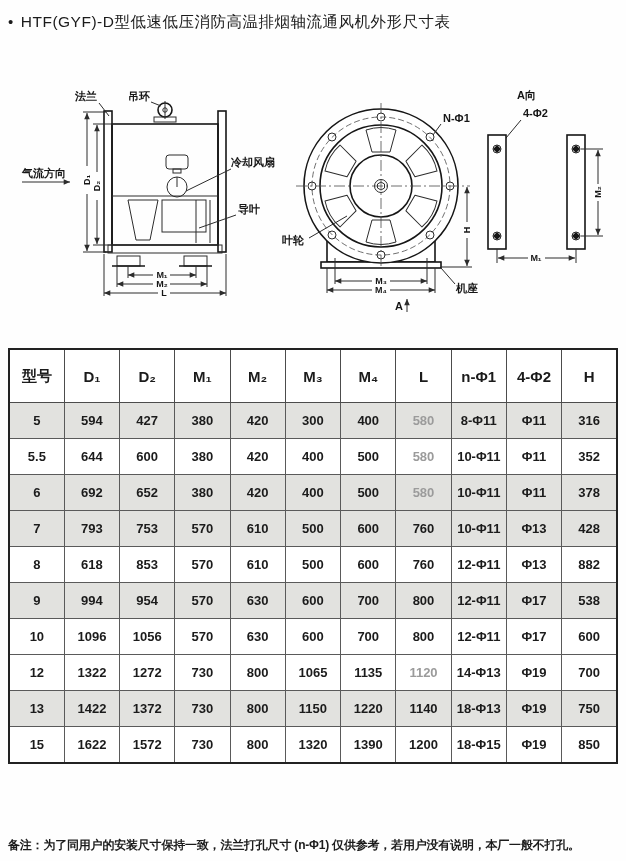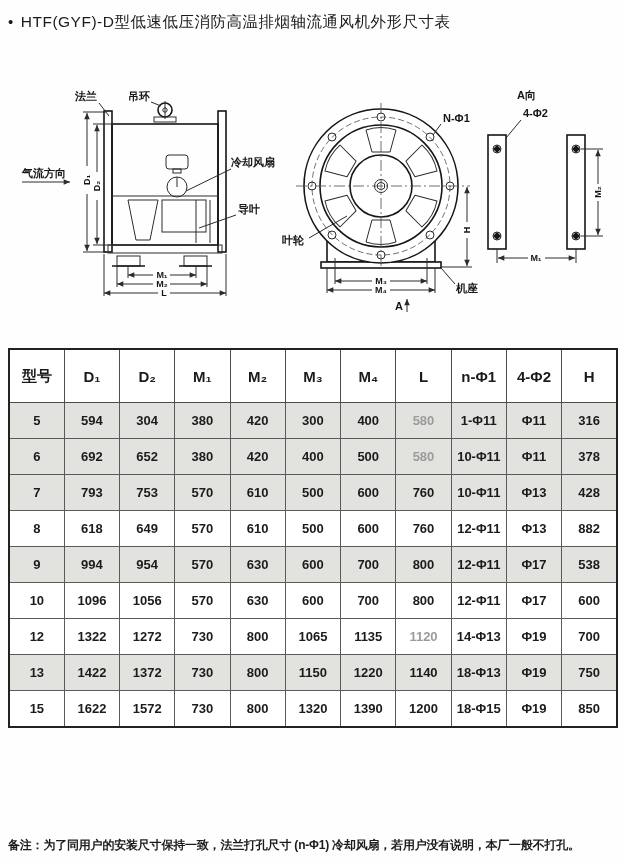--- a/index.html
+++ b/index.html
@@ -237,29 +237,42 @@
       <th>L</th>
       <th>n-Φ1</th>
       <th>4-Φ2</th>
       <th>H</th>
     </tr>
   </thead>
   <tbody>
       <tr class="shaded">
         <td>5</td>
         <td>594</td>
-        <td>304</td>
+        <td>427</td>
         <td>380</td>
         <td>420</td>
         <td>300</td>
         <td>400</td>
         <td class="faded">580</td>
-        <td>1-Φ11</td>
+        <td>8-Φ11</td>
         <td>Φ11</td>
         <td>316</td>
+      </tr>
+      <tr>
+        <td>5.5</td>
+        <td>644</td>
+        <td>600</td>
+        <td>380</td>
+        <td>420</td>
+        <td>400</td>
+        <td>500</td>
+        <td class="faded">580</td>
+        <td>10-Φ11</td>
+        <td>Φ11</td>
+        <td>352</td>
       </tr>
       <tr class="shaded">
         <td>6</td>
         <td>692</td>
         <td>652</td>
         <td>380</td>
         <td>420</td>
         <td>400</td>
         <td>500</td>
         <td class="faded">580</td>
@@ -276,21 +289,21 @@
         <td>500</td>
         <td>600</td>
         <td>760</td>
         <td>10-Φ11</td>
         <td>Φ13</td>
         <td>428</td>
       </tr>
       <tr>
         <td>8</td>
         <td>618</td>
-        <td>649</td>
+        <td>853</td>
         <td>570</td>
         <td>610</td>
         <td>500</td>
         <td>600</td>
         <td>760</td>
         <td>12-Φ11</td>
         <td>Φ13</td>
         <td>882</td>
       </tr>
       <tr class="shaded">
@@ -354,13 +367,13 @@
         <td>1320</td>
         <td>1390</td>
         <td>1200</td>
         <td>18-Φ15</td>
         <td>Φ19</td>
         <td>850</td>
       </tr>
     </tbody>
 </table>
 
-<div class="note">备注：为了同用户的安装尺寸保持一致，法兰打孔尺寸 (n-Φ1) 冷却风扇，若用户没有说明，本厂一般不打孔。</div>
+<div class="note">备注：为了同用户的安装尺寸保持一致，法兰打孔尺寸 (n-Φ1) 仅供参考，若用户没有说明，本厂一般不打孔。</div>
 
 </body></html>

